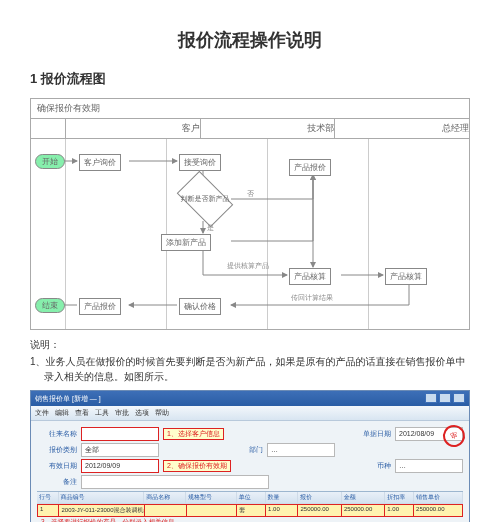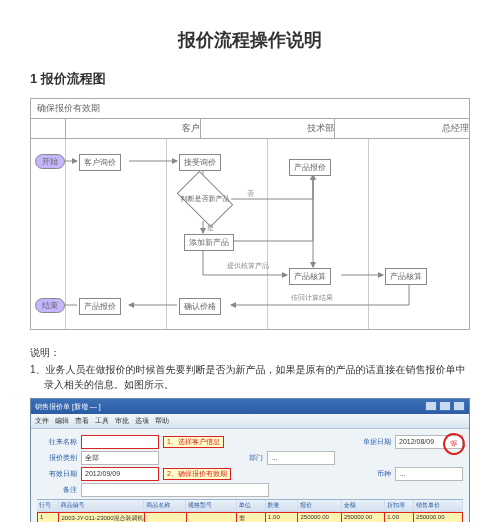--- a/index.html
+++ b/index.html
@@ -45,21 +45,21 @@
     .lane-head .cell + .cell { border-left: 1px solid #aaa; }
     .lane-head .gutter { width: 34px; flex: none; border-right: 1px solid #aaa; }
     .lane-body { position: relative; height: 190px; }
     .lane-body .vline { position: absolute; top: 0; bottom: 0; width: 1px; background: #ccc; }
     .term {
       position: absolute;
       border: 1px solid #888;
       border-radius: 10px;
       font-size: 8px;
       padding: 1px 6px;
-      background: #c4b5fd;
+      background: #86efac;
       text-align: center;
     }
     .box {
       position: absolute;
       border: 1px solid #888;
       font-size: 8px;
       padding: 2px 4px;
       background: #fff;
       text-align: center;
       white-space: nowrap;
@@ -74,21 +74,21 @@
     .diamond span {
       position: absolute;
       transform: rotate(-45deg);
       font-size: 7px;
       width: 60px;
       left: -7px; top: 10px;
       text-align: center;
     }
     .tiny { position: absolute; font-size: 7px; color: #888; }
     svg.arrows { position: absolute; inset: 0; width: 100%; height: 100%; }
-    .desc-label { font-size: 10px; margin: 16px 0 2px; }
+    .desc-label { font-size: 10px; margin: 8px 0 2px; }
     .desc-item { font-size: 10px; line-height: 1.5; padding-left: 14px; text-indent: -14px; }
     
     .app {
       margin-top: 6px;
       border: 1px solid #6b8bb5;
       background: #eef3f7;
       font-size: 7px;
       color: #333;
     }
     .app-title {
@@ -215,21 +215,21 @@
       <line x1="46" y1="166" x2="28" y2="166" stroke="#888" marker-end="url(#ah)"></line>
     </svg>
 
     <div class="term" style="left:4px;top:15px">开始</div>
     <div class="box" style="left:48px;top:15px">客户询价</div>
     <div class="box" style="left:148px;top:15px">接受询价</div>
     <div class="diamond" style="left:150px;top:44px">
         <span>判断是否新产品</span>
       </div>
     <div class="box" style="left:258px;top:20px">产品报价</div>
-    <div class="box" style="left:153px;top:95px">添加新产品</div>
+    <div class="box" style="left:130px;top:95px">添加新产品</div>
     <div class="box" style="left:258px;top:129px">产品核算</div>
     <div class="box" style="left:354px;top:129px">产品核算</div>
     <div class="box" style="left:148px;top:159px">确认价格</div>
     <div class="box" style="left:48px;top:159px">产品报价</div>
     <div class="term" style="left:4px;top:159px">结束</div>
 
     <div class="tiny" style="left:176px;top:84px">是</div>
     <div class="tiny" style="left:216px;top:50px">否</div>
     <div class="tiny" style="left:196px;top:122px">提供核算产品</div>
     <div class="tiny" style="left:260px;top:154px">传回计算结果</div>

